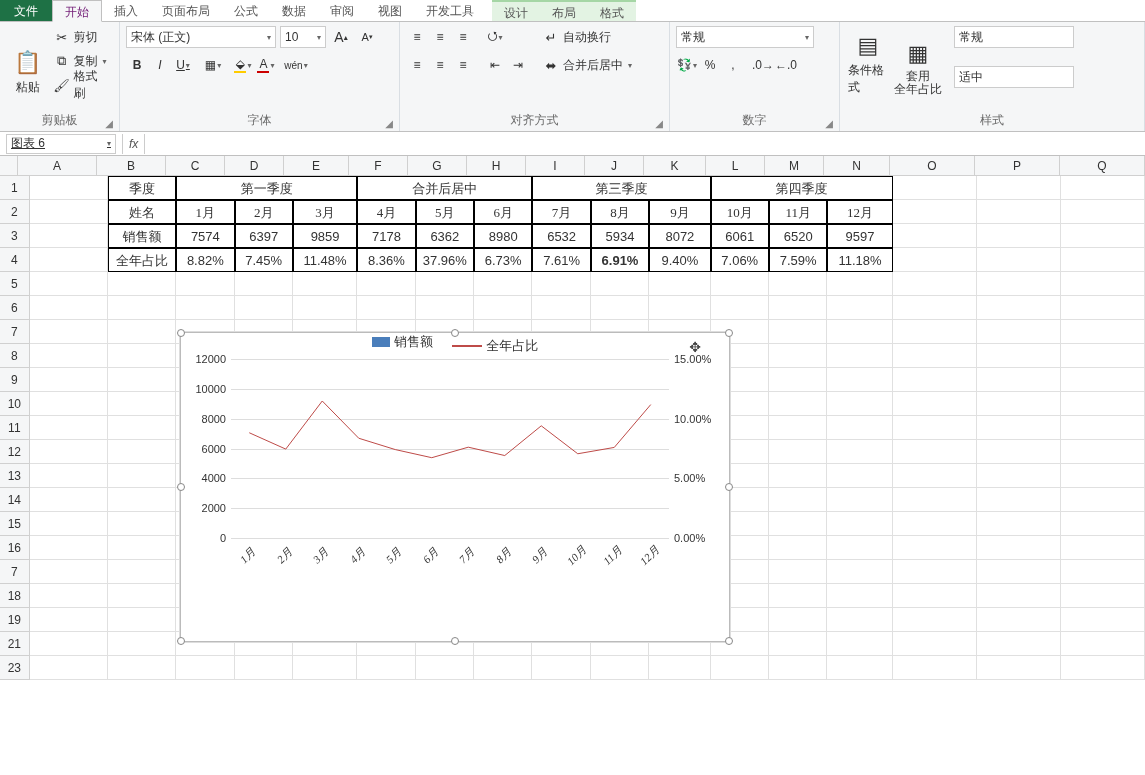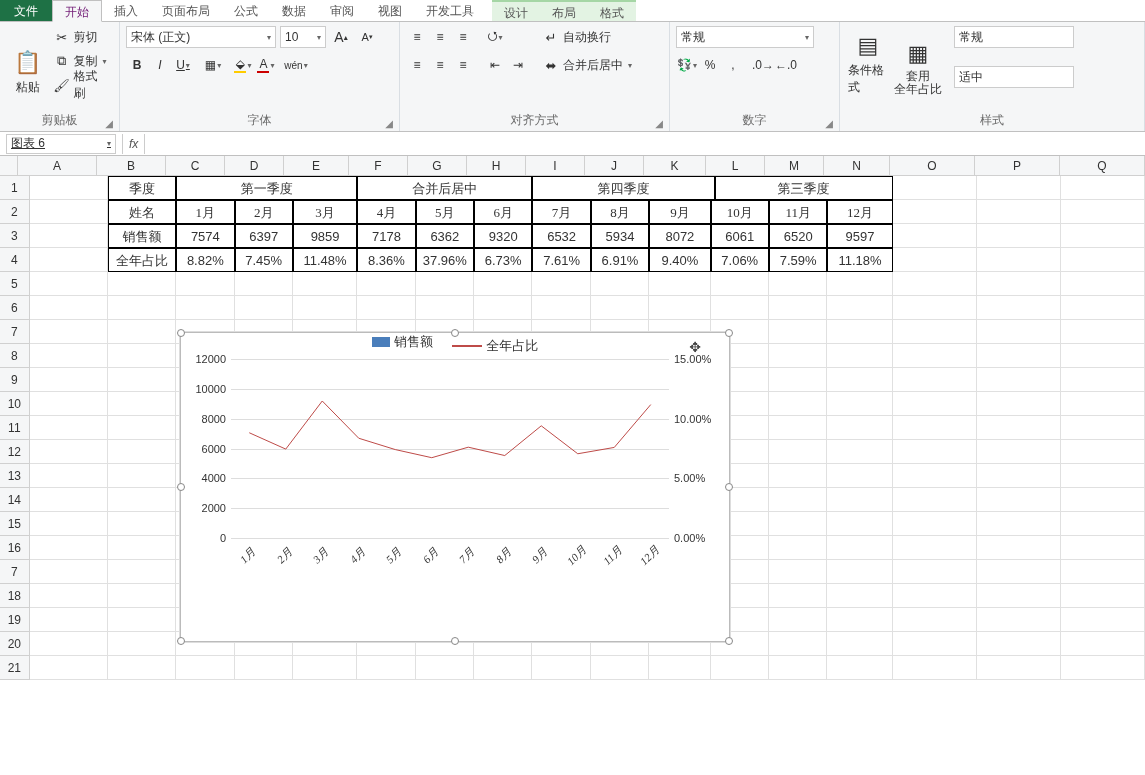--- a/index.html
+++ b/index.html
@@ -270,22 +270,22 @@
         <div class="ch" style="width: 85px;">Q</div>
       </div>
   </div>
   <div id="rows">
       <div class="row">
         <div class="rh">1</div>
         <div class="cell wA" style="width: 79px;"></div>
         <div class="cell wB hdr" style="width: 69px; border: 1px solid rgb(0, 0, 0);">季度</div>
         <div class="cell wC hdr" style="width: 183px; border: 1px solid rgb(0, 0, 0);">第一季度</div>
         <div class="cell wF hdr" style="width: 177px; border: 1px solid rgb(0, 0, 0);">合并后居中</div>
+        <div class="cell wI hdr" style="width: 180px; border: 1px solid rgb(0, 0, 0);">第三季度</div>
         <div class="cell wL hdr" style="width: 184px; border: 1px solid rgb(0, 0, 0);">第四季度</div>
-        <div class="cell wI hdr" style="width: 180px; border: 1px solid rgb(0, 0, 0);">第三季度</div>
         <div class="cell wO" style="width: 85px;"></div>
         <div class="cell wP" style="width: 85px;"></div>
         <div class="cell wQ" style="width: 85px;"></div>
       </div>
       <div class="row">
         <div class="rh">2</div>
         <div class="cell wA" style="width: 79px;"></div>
         <div class="cell wB hdr" style="width: 69px; border: 1px solid rgb(0, 0, 0);">姓名</div>
         <div class="cell wC hdr" style="width: 59px; border: 1px solid rgb(0, 0, 0);">1月</div>
         <div class="cell wD hdr" style="width: 59px; border: 1px solid rgb(0, 0, 0);">2月</div>
@@ -305,21 +305,21 @@
       </div>
       <div class="row">
         <div class="rh">3</div>
         <div class="cell wA" style="width: 79px;"></div>
         <div class="cell wB" style="width: 69px; border: 1px solid rgb(0, 0, 0);">销售额</div>
         <div class="cell wC" style="width: 59px; border: 1px solid rgb(0, 0, 0);">7574</div>
         <div class="cell wD" style="width: 59px; border: 1px solid rgb(0, 0, 0);">6397</div>
         <div class="cell wE" style="width: 65px; border: 1px solid rgb(0, 0, 0);">9859</div>
         <div class="cell wF" style="width: 59px; border: 1px solid rgb(0, 0, 0);">7178</div>
         <div class="cell wG" style="width: 59px; border: 1px solid rgb(0, 0, 0);">6362</div>
-        <div class="cell wH" style="width: 59px; border: 1px solid rgb(0, 0, 0);">9320</div>
+        <div class="cell wH" style="width: 59px; border: 1px solid rgb(0, 0, 0);">8980</div>
         <div class="cell wI" style="width: 59px; border: 1px solid rgb(0, 0, 0);">6532</div>
         <div class="cell wJ" style="width: 59px; border: 1px solid rgb(0, 0, 0);">5934</div>
         <div class="cell wK" style="width: 62px; border: 1px solid rgb(0, 0, 0);">8072</div>
         <div class="cell wL" style="width: 59px; border: 1px solid rgb(0, 0, 0);">6061</div>
         <div class="cell wM" style="width: 59px; border: 1px solid rgb(0, 0, 0);">6520</div>
         <div class="cell wN" style="width: 66px; border: 1px solid rgb(0, 0, 0);">9597</div>
         <div class="cell wO" style="width: 85px;"></div>
         <div class="cell wP" style="width: 85px;"></div>
         <div class="cell wQ" style="width: 85px;"></div>
       </div>
@@ -327,21 +327,21 @@
         <div class="rh">4</div>
         <div class="cell wA" style="width: 79px;"></div>
         <div class="cell wB" style="width: 69px; border: 1px solid rgb(0, 0, 0);">全年占比</div>
         <div class="cell wC" style="width: 59px; border: 1px solid rgb(0, 0, 0);">8.82%</div>
         <div class="cell wD" style="width: 59px; border: 1px solid rgb(0, 0, 0);">7.45%</div>
         <div class="cell wE" style="width: 65px; border: 1px solid rgb(0, 0, 0);">11.48%</div>
         <div class="cell wF" style="width: 59px; border: 1px solid rgb(0, 0, 0);">8.36%</div>
         <div class="cell wG" style="width: 59px; border: 1px solid rgb(0, 0, 0);">37.96%</div>
         <div class="cell wH" style="width: 59px; border: 1px solid rgb(0, 0, 0);">6.73%</div>
         <div class="cell wI" style="width: 59px; border: 1px solid rgb(0, 0, 0);">7.61%</div>
-        <div class="cell wJ" style="width: 59px; border: 1px solid rgb(0, 0, 0);">6.91%</div>
+        <div class="cell wJ" style="width: 59px; border: 1px solid rgb(0, 0, 0); font-weight: bold;">6.91%</div>
         <div class="cell wK" style="width: 62px; border: 1px solid rgb(0, 0, 0);">9.40%</div>
         <div class="cell wL" style="width: 59px; border: 1px solid rgb(0, 0, 0);">7.06%</div>
         <div class="cell wM" style="width: 59px; border: 1px solid rgb(0, 0, 0);">7.59%</div>
         <div class="cell wN" style="width: 66px; border: 1px solid rgb(0, 0, 0);">11.18%</div>
         <div class="cell wO" style="width: 85px;"></div>
         <div class="cell wP" style="width: 85px;"></div>
         <div class="cell wQ" style="width: 85px;"></div>
       </div>
       <div class="row">
         <div class="rh">5</div>
@@ -637,41 +637,41 @@
         <div class="cell wJ" style="width: 59px;"></div>
         <div class="cell wK" style="width: 62px;"></div>
         <div class="cell wL" style="width: 59px;"></div>
         <div class="cell wM" style="width: 59px;"></div>
         <div class="cell wN" style="width: 66px;"></div>
         <div class="cell wO" style="width: 85px;"></div>
         <div class="cell wP" style="width: 85px;"></div>
         <div class="cell wQ" style="width: 85px;"></div>
       </div>
       <div class="row">
-        <div class="rh">20</div>
-        <div class="cell wA" style="width: 79px;"></div>
-        <div class="cell wB" style="width: 69px;"></div>
-        <div class="cell wC" style="width: 59px;"></div>
-        <div class="cell wD" style="width: 59px;"></div>
-        <div class="cell wE" style="width: 65px;"></div>
-        <div class="cell wF" style="width: 59px;"></div>
-        <div class="cell wG" style="width: 59px;"></div>
-        <div class="cell wH" style="width: 59px;"></div>
-        <div class="cell wI" style="width: 59px;"></div>
-        <div class="cell wJ" style="width: 59px;"></div>
-        <div class="cell wK" style="width: 62px;"></div>
-        <div class="cell wL" style="width: 59px;"></div>
-        <div class="cell wM" style="width: 59px;"></div>
-        <div class="cell wN" style="width: 66px;"></div>
-        <div class="cell wO" style="width: 85px;"></div>
-        <div class="cell wP" style="width: 85px;"></div>
-        <div class="cell wQ" style="width: 85px;"></div>
-      </div>
-      <div class="row">
         <div class="rh">21</div>
+        <div class="cell wA" style="width: 79px;"></div>
+        <div class="cell wB" style="width: 69px;"></div>
+        <div class="cell wC" style="width: 59px;"></div>
+        <div class="cell wD" style="width: 59px;"></div>
+        <div class="cell wE" style="width: 65px;"></div>
+        <div class="cell wF" style="width: 59px;"></div>
+        <div class="cell wG" style="width: 59px;"></div>
+        <div class="cell wH" style="width: 59px;"></div>
+        <div class="cell wI" style="width: 59px;"></div>
+        <div class="cell wJ" style="width: 59px;"></div>
+        <div class="cell wK" style="width: 62px;"></div>
+        <div class="cell wL" style="width: 59px;"></div>
+        <div class="cell wM" style="width: 59px;"></div>
+        <div class="cell wN" style="width: 66px;"></div>
+        <div class="cell wO" style="width: 85px;"></div>
+        <div class="cell wP" style="width: 85px;"></div>
+        <div class="cell wQ" style="width: 85px;"></div>
+      </div>
+      <div class="row">
+        <div class="rh">23</div>
         <div class="cell wA" style="width: 79px;"></div>
         <div class="cell wB" style="width: 69px;"></div>
         <div class="cell wC" style="width: 59px;"></div>
         <div class="cell wD" style="width: 59px;"></div>
         <div class="cell wE" style="width: 65px;"></div>
         <div class="cell wF" style="width: 59px;"></div>
         <div class="cell wG" style="width: 59px;"></div>
         <div class="cell wH" style="width: 59px;"></div>
         <div class="cell wI" style="width: 59px;"></div>
         <div class="cell wJ" style="width: 59px;"></div>

